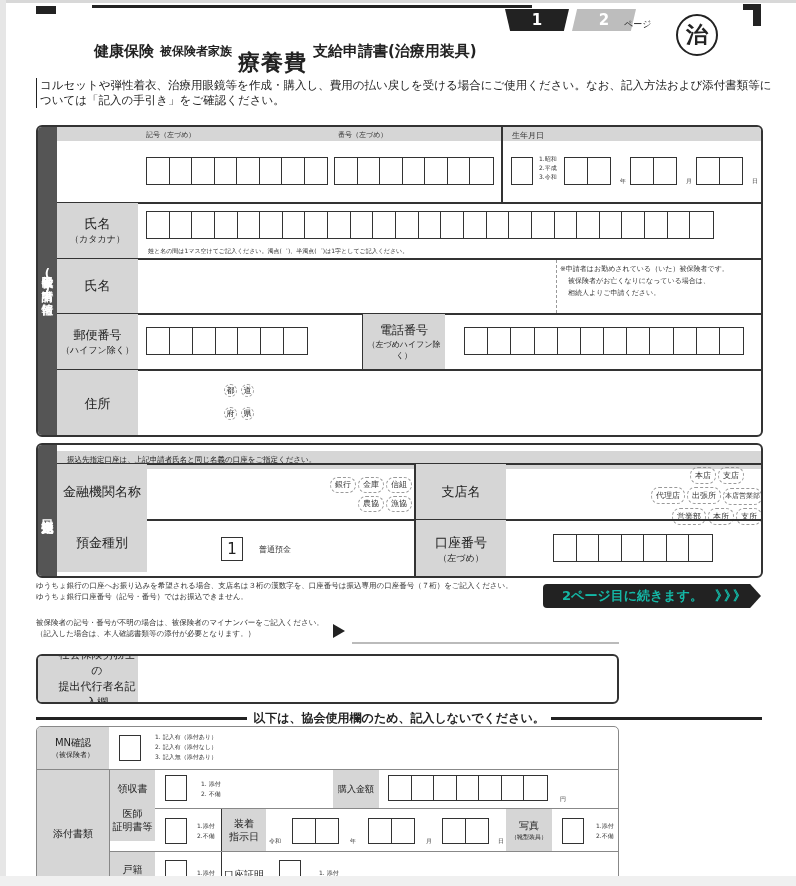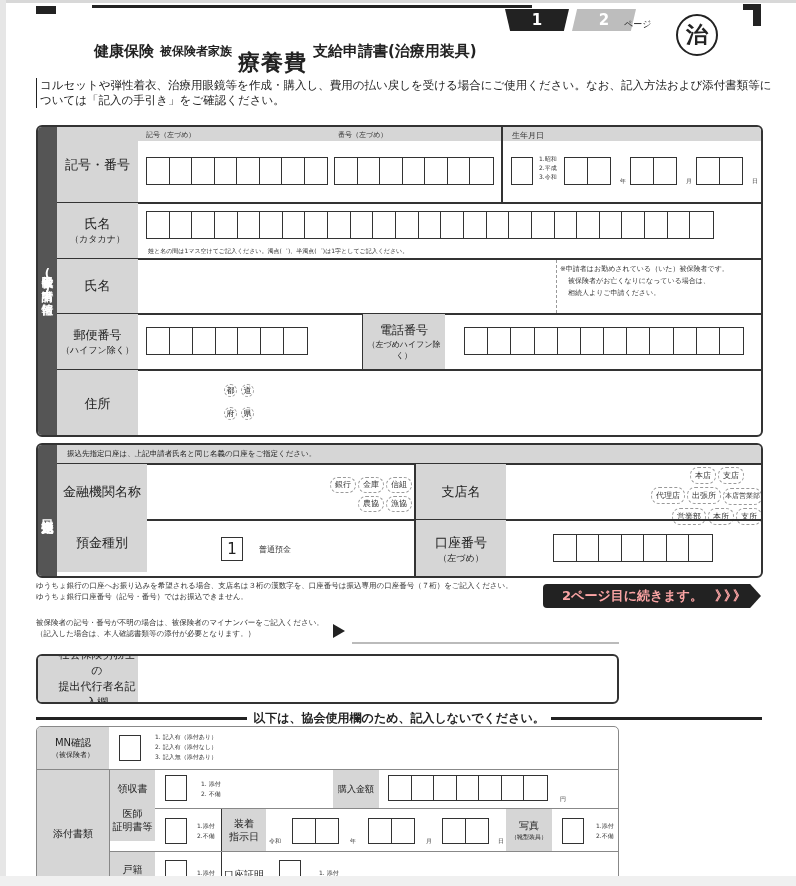--- a/index.html
+++ b/index.html
@@ -32,21 +32,21 @@
   .hline { position:absolute; height:1.5px; background:#333; }
   .vline { position:absolute; width:1.5px; background:#333; }
   .boxes { position:absolute; display:flex; border:1.5px solid #333; }
   .boxes span { display:block; border-right:1px solid #333; height:100%; }
   .boxes span:last-child { border-right:none; }
   .tiny { position:absolute; font-size:7px; color:#333; }
   .note { position:absolute; font-size:7.5px; color:#333; line-height:12px; }
   .pill { display:inline-block; border:1px dashed #999; border-radius:8px; padding:0 4px; font-size:8px; margin:1px; color:#333; }
   .circ { position:absolute; width:13px; height:13px; border:1px dashed #999; border-radius:50%; font-size:8px; display:flex; align-items:center; justify-content:center; }
   .single { position:absolute; border:1.5px solid #333; background:#fff; }
-  .banner { left:543px; top:584px; width:218px; height:24px; background:#222; color:#fca5a5; font-weight:bold; font-size:13px; display:flex; align-items:center; justify-content:center; gap:12px; border-radius:4px 0 0 4px; clip-path: polygon(0 0, 95% 0, 100% 50%, 95% 100%, 0 100%); }
+  .banner { left:543px; top:584px; width:218px; height:24px; background:#222; color:#14b8a6; font-weight:bold; font-size:13px; display:flex; align-items:center; justify-content:center; gap:12px; border-radius:4px 0 0 4px; clip-path: polygon(0 0, 95% 0, 100% 50%, 95% 100%, 0 100%); }
   .foot-note { left:36px; font-size:7.5px; color:#333; line-height:11px; }
   .arrow-tri { left:333px; top:624px; width:0; height:0; border-top:7px solid transparent; border-bottom:7px solid transparent; border-left:12px solid #222; }
   .mn-line { left:352px; top:642px; width:267px; height:1.5px; background:#bbb; }
   .divider-row { left:36px; top:710px; width:726px; display:flex; align-items:center; gap:6px; font-size:12px; font-weight:bold; }
   .divider-row .bar { flex:1; height:3px; background:#222; }
   .bottom-fade { left:0; top:876px; width:796px; height:10px; background:#f0f0f0; }
 </style>
 </head>
 <body>
 
@@ -78,23 +78,20 @@
 <div class="abs intro">コルセットや弾性着衣、治療用眼鏡等を作成・購入し、費用の払い戻しを受ける場合にご使用ください。なお、記入方法および添付書類等については「記入の手引き」をご確認ください。</div>
 
 <div class="section" style="left:36px; top:125px; width:727px; height:312px;">
   <div class="side-tab" style="writing-mode:vertical-rl; text-orientation:upright; font-size:11.5px;">被保険者(申請者)情報</div>
 
   <div class="abs" style="left:19px; top:0; width:706px; height:14px; background:#d6d6d6;"></div>
   <div class="tiny" style="left:108px; top:3px;">記号（左づめ）</div>
   <div class="tiny" style="left:300px; top:3px;">番号（左づめ）</div>
   <div class="tiny" style="left:474px; top:3px; font-size:8px;">生年月日</div>
 
-  <div class="lbl" style="left:19px; top:0; width:81px; height:75px; font-size:13px;">
-      <span>記号・番号</span>
-    </div>
   <div class="vline" style="left:463px; top:0; height:75px;"></div>
 
   <div class="boxes" style="left:108px; top:30px; width:182px; height:28px;">
     <span style="width:22.75px"></span>
       <span style="width:22.75px"></span>
       <span style="width:22.75px"></span>
       <span style="width:22.75px"></span>
       <span style="width:22.75px"></span>
       <span style="width:22.75px"></span>
       <span style="width:22.75px"></span>
@@ -222,21 +219,21 @@
     </div>
   <div class="abs" style="left:100px; top:243px; width:625px; height:67px;"></div>
   <div class="circ" style="left:186px; top:257px;">都</div>
   <div class="circ" style="left:203px; top:257px;">道</div>
   <div class="circ" style="left:186px; top:280px;">府</div>
   <div class="circ" style="left:203px; top:280px;">県</div>
 </div>
 
 <div class="section" style="left:36px; top:443px; width:727px; height:135px;">
   <div class="side-tab" style="writing-mode:vertical-rl; text-orientation:upright; font-size:12px;">振込先指定口座</div>
-  <div class="abs" style="left:19px; top:0; width:706px; height:18px; background:#d6d6d6; font-size:7.5px; padding:4px 0 0 10px;">振込先指定口座は、上記申請者氏名と同じ名義の口座をご指定ください。</div>
+  <div class="abs" style="left:19px; top:6px; width:706px; height:18px; background:#d6d6d6; font-size:7.5px; padding:4px 0 0 10px;">振込先指定口座は、上記申請者氏名と同じ名義の口座をご指定ください。</div>
   <div class="hline" style="left:19px; top:18px; width:706px;"></div>
 
   <div class="lbl" style="left:19px; top:19px; width:90px; height:55px; font-size:13px;">
       <span>金融機関名称</span>
     </div>
   <div class="abs" style="left:109px; top:19px; width:268px; height:55px;"></div>
   <div class="abs" style="left:255px; top:30px; width:120px; text-align:right; line-height:14px;">
     <span class="pill">銀行</span><span class="pill">金庫</span><span class="pill">信組</span><br>
     <span class="pill">農協</span><span class="pill">漁協</span>
   </div>

